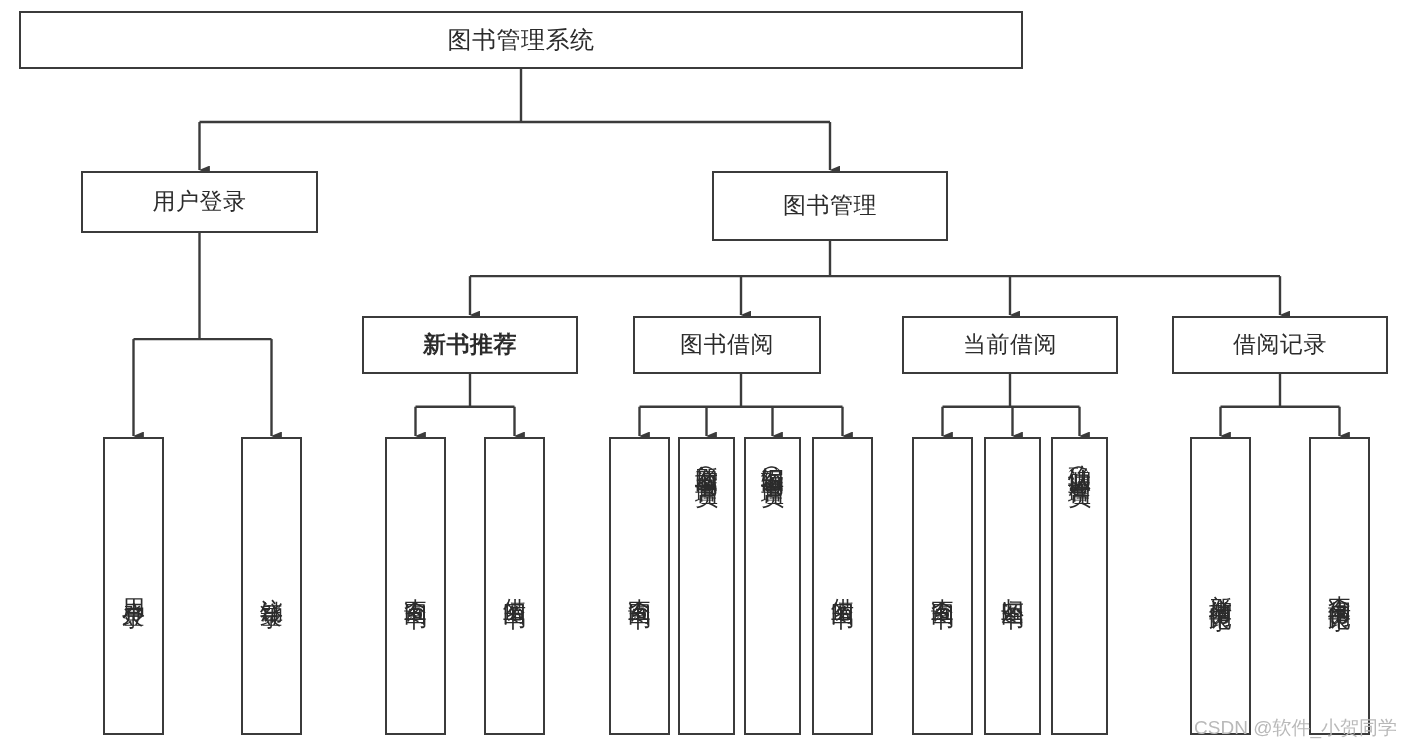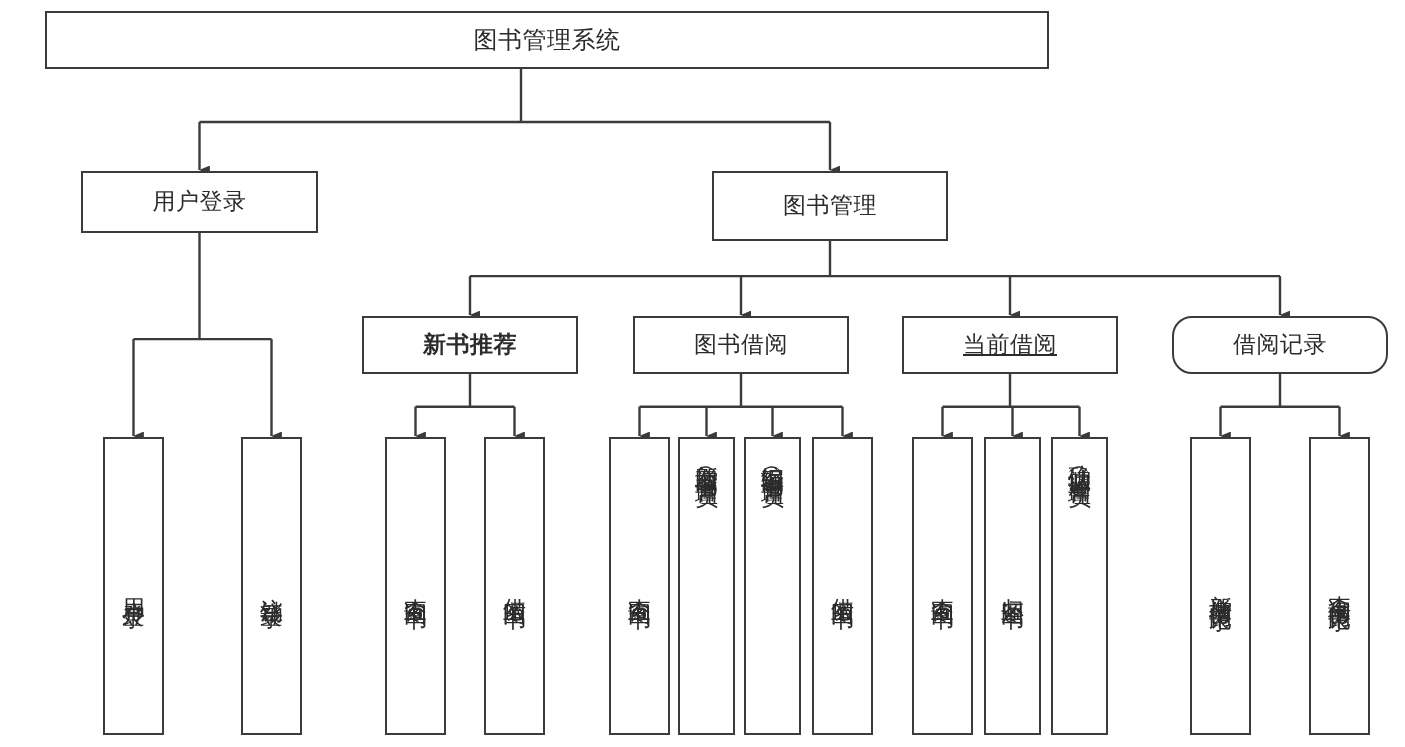--- a/index.html
+++ b/index.html
@@ -121,39 +121,39 @@
         <line x1="1012.5" y1="406.76" x2="1012.5" y2="436" stroke="#3b3b3b" stroke-width="2.4" marker-end="url(#arrowhead)"></line>
         <line x1="1079.5" y1="406.76" x2="1079.5" y2="436" stroke="#3b3b3b" stroke-width="2.4" marker-end="url(#arrowhead)"></line>
         <line x1="1280" y1="374" x2="1280" y2="406.76" stroke="#3b3b3b" stroke-width="2.4"></line>
         <line x1="1220.5" y1="406.76" x2="1339.5" y2="406.76" stroke="#3b3b3b" stroke-width="2.4"></line>
         <line x1="1220.5" y1="406.76" x2="1220.5" y2="436" stroke="#3b3b3b" stroke-width="2.4" marker-end="url(#arrowhead)"></line>
         <line x1="1339.5" y1="406.76" x2="1339.5" y2="436" stroke="#3b3b3b" stroke-width="2.4" marker-end="url(#arrowhead)"></line>
       </g>
   </svg>
 
   <div id="node-layer">
-      <div class="node horiz root" id="node-root" style="left: 19px; top: 11px; width: 1004px; height: 58px; border-color: rgb(59, 59, 59); color: rgb(43, 43, 43); margin-left: 26px;">
+      <div class="node horiz root" id="node-root" style="left: 19px; top: 11px; width: 1004px; height: 58px; border-color: rgb(59, 59, 59); color: rgb(43, 43, 43);">
         <span class="node-label">图书管理系统</span>
       </div>
       <div class="node horiz" id="node-user-login" style="left: 81px; top: 171px; width: 237px; height: 62px; border-color: rgb(59, 59, 59); color: rgb(43, 43, 43);">
         <span class="node-label">用户登录</span>
       </div>
       <div class="node horiz" id="node-book-management" style="left: 712px; top: 171px; width: 236px; height: 70px; border-color: rgb(59, 59, 59); color: rgb(43, 43, 43);">
         <span class="node-label">图书管理</span>
       </div>
       <div class="node horiz" id="node-new-book-recommend" style="left: 362px; top: 316px; width: 216px; height: 58px; border-color: rgb(59, 59, 59); color: rgb(43, 43, 43); font-weight: bold;">
         <span class="node-label">新书推荐</span>
       </div>
-      <div class="node horiz" id="node-book-borrow" style="left: 633px; top: 316px; width: 216px; height: 58px; border-color: rgb(59, 59, 59); color: rgb(43, 43, 43);">
+      <div class="node horiz" id="node-book-borrow" style="left: 633px; top: 316px; width: 188px; height: 58px; border-color: rgb(59, 59, 59); color: rgb(43, 43, 43);">
         <span class="node-label">图书借阅</span>
       </div>
-      <div class="node horiz" id="node-current-borrow" style="left: 902px; top: 316px; width: 216px; height: 58px; border-color: rgb(59, 59, 59); color: rgb(43, 43, 43); text-decoration: underline;">
+      <div class="node horiz" id="node-current-borrow" style="left: 902px; top: 316px; width: 216px; height: 58px; border-color: rgb(59, 59, 59); color: rgb(43, 43, 43);">
         <span class="node-label">当前借阅</span>
       </div>
-      <div class="node horiz" id="node-borrow-record" style="left: 1172px; top: 316px; width: 216px; height: 58px; border-color: rgb(59, 59, 59); color: rgb(43, 43, 43); border-radius: 20px;">
+      <div class="node horiz" id="node-borrow-record" style="left: 1172px; top: 316px; width: 216px; height: 58px; border-color: rgb(59, 59, 59); color: rgb(43, 43, 43);">
         <span class="node-label">借阅记录</span>
       </div>
       <div class="node vert centered" id="node-leaf-user-login" style="left: 103px; top: 437px; width: 61px; height: 298px; border-color: rgb(59, 59, 59); color: rgb(43, 43, 43);">
         <span class="node-label">用户登录</span>
       </div>
       <div class="node vert centered" id="node-leaf-logout" style="left: 241px; top: 437px; width: 61px; height: 298px; border-color: rgb(59, 59, 59); color: rgb(43, 43, 43);">
         <span class="node-label">注销登录</span>
       </div>
       <div class="node vert centered" id="node-leaf-query-book-1" style="left: 385px; top: 437px; width: 61px; height: 298px; border-color: rgb(59, 59, 59); color: rgb(43, 43, 43);">
         <span class="node-label">查询图书</span>
@@ -183,13 +183,14 @@
         <span class="node-label">确认归还（管理员）</span>
       </div>
       <div class="node vert centered" id="node-leaf-add-borrow-record" style="left: 1190px; top: 437px; width: 61px; height: 298px; border-color: rgb(59, 59, 59); color: rgb(43, 43, 43);">
         <span class="node-label">新增借阅记录</span>
       </div>
       <div class="node vert centered" id="node-leaf-query-borrow-record" style="left: 1309px; top: 437px; width: 61px; height: 298px; border-color: rgb(59, 59, 59); color: rgb(43, 43, 43);">
         <span class="node-label">查询借阅记录</span>
       </div>
     </div>
 
+  <div class="watermark">CSDN @软件_小贺同学</div>
 </div>
 
 </body></html>

